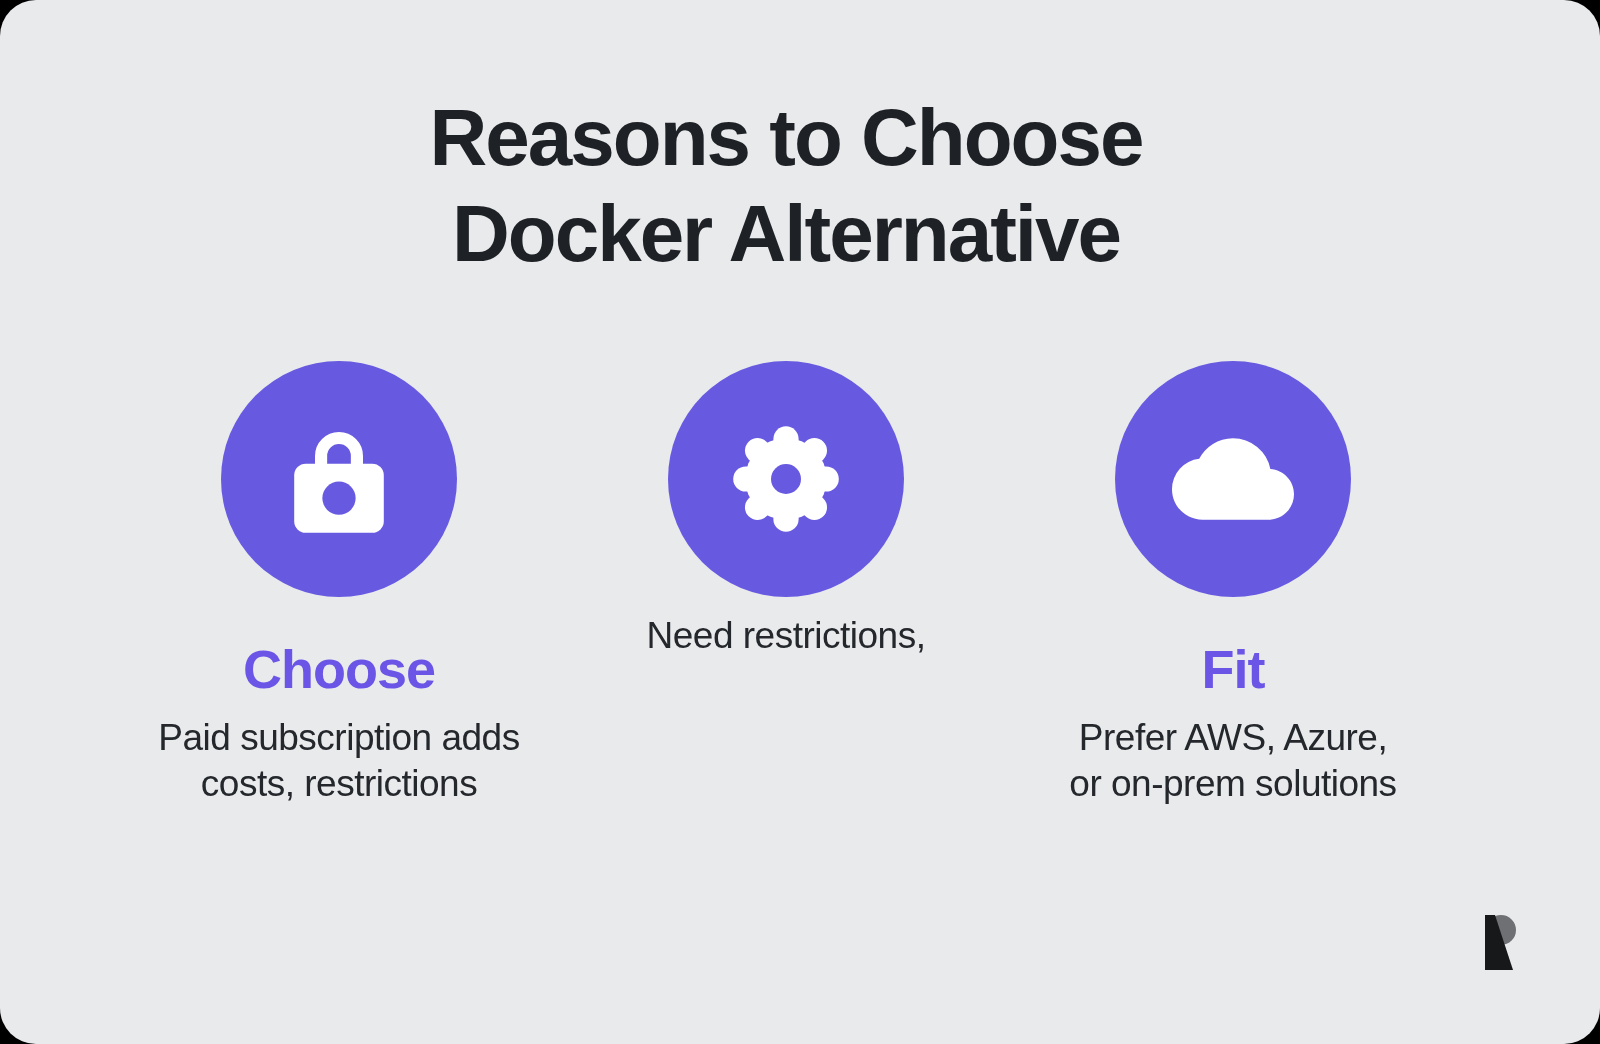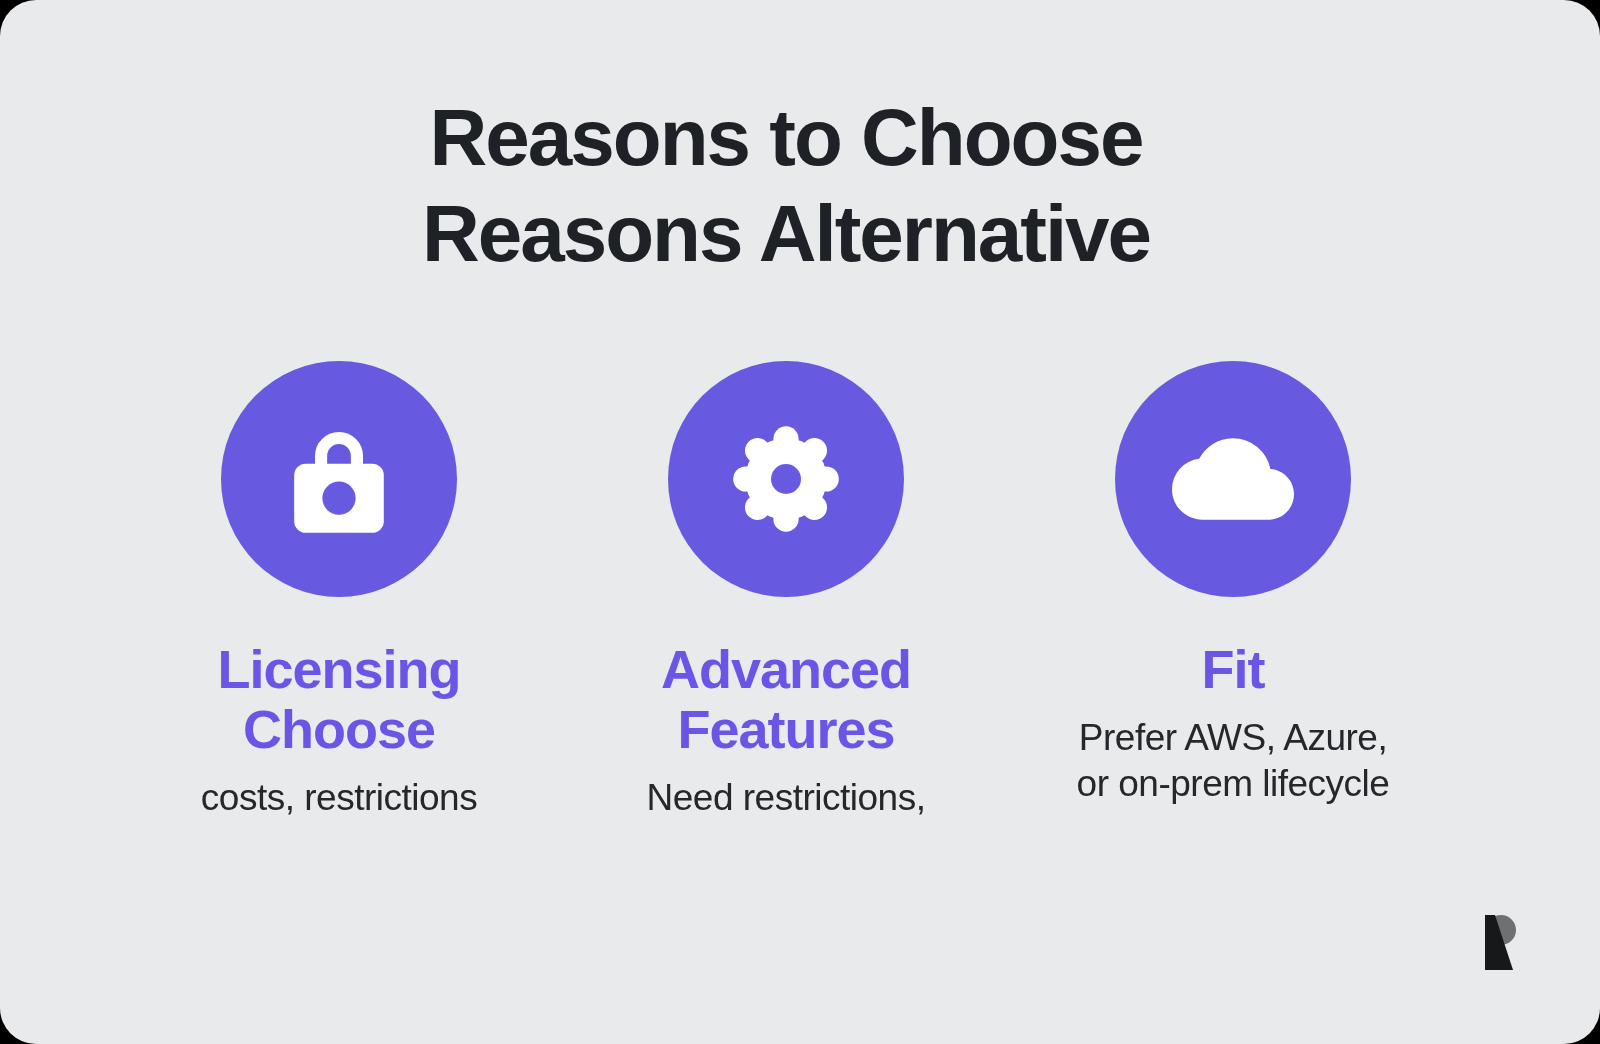--- a/index.html
+++ b/index.html
@@ -92,76 +92,72 @@
   }
 </style>
 </head>
 <body>
 
 <div class="card">
   <div class="content">
 
     <h1 class="title">
       <div>Reasons to Choose</div>
-      <div>Reasons Alternative</div>
+      <div>Docker Alternative</div>
     </h1>
 
     <div class="columns">
 
       <div class="column">
         <div class="icon-circle">
           <svg width="128" height="128" viewBox="0 0 100 100">
             <path d="M36 40 V32 a14 14 0 0 1 28 0 V40" fill="none" stroke="var(--icon-glyph)" stroke-width="9.5"></path>
             <rect x="15" y="38" width="70" height="54" rx="9" fill="var(--icon-glyph)"></rect>
             <circle cx="50" cy="65" r="13" fill="var(--brand-purple)"></circle>
           </svg>
         </div>
         <div class="col-heading">
-          <div>Licensing</div>
           <div>Choose</div>
         </div>
         <div class="col-desc">
+          <div>Paid subscription adds</div>
           <div>costs, restrictions</div>
         </div>
       </div>
 
       <div class="column">
         <div class="icon-circle">
           <svg width="120" height="120" viewBox="0 0 100 100">
             <g fill="var(--icon-glyph)">
               <rect x="39.5" y="6" width="21" height="88" rx="10.5"></rect>
               <rect x="39.5" y="6" width="21" height="88" rx="10.5" transform="rotate(45 50 50)"></rect>
               <rect x="39.5" y="6" width="21" height="88" rx="10.5" transform="rotate(90 50 50)"></rect>
               <rect x="39.5" y="6" width="21" height="88" rx="10.5" transform="rotate(135 50 50)"></rect>
               <circle cx="50" cy="50" r="34"></circle>
             </g>
             <circle cx="50" cy="50" r="12.5" fill="var(--brand-purple)"></circle>
           </svg>
         </div>
-        <div class="col-heading">
-          <div>Advanced</div>
-          <div>Features</div>
-        </div>
         <div class="col-desc">
           <div>Need restrictions,</div>
         </div>
       </div>
 
       <div class="column">
         <div class="icon-circle">
           <svg width="122" height="122" viewBox="0 0 24 24">
             <path fill="var(--icon-glyph)" d="M19.35 10.04A7.49 7.49 0 0 0 12 4C9.11 4 6.6 5.64 5.35 8.04A5.994 5.994 0 0 0 0 14c0 3.31 2.69 6 6 6h13c2.76 0 5-2.24 5-5 0-2.64-2.05-4.78-4.65-4.96z"></path>
           </svg>
         </div>
         <div class="col-heading">
           <div>Fit</div>
         </div>
         <div class="col-desc">
           <div>Prefer AWS, Azure,</div>
-          <div>or on-prem lifecycle</div>
+          <div>or on-prem solutions</div>
         </div>
       </div>
 
     </div>
   </div>
 
   <svg class="logo" viewBox="0 0 31 55">
     <circle cx="16" cy="15" r="15" fill="var(--logo-gray)"></circle>
     <polygon points="0,0 10,0 28,55 0,55" fill="var(--logo-dark)"></polygon>
   </svg>

